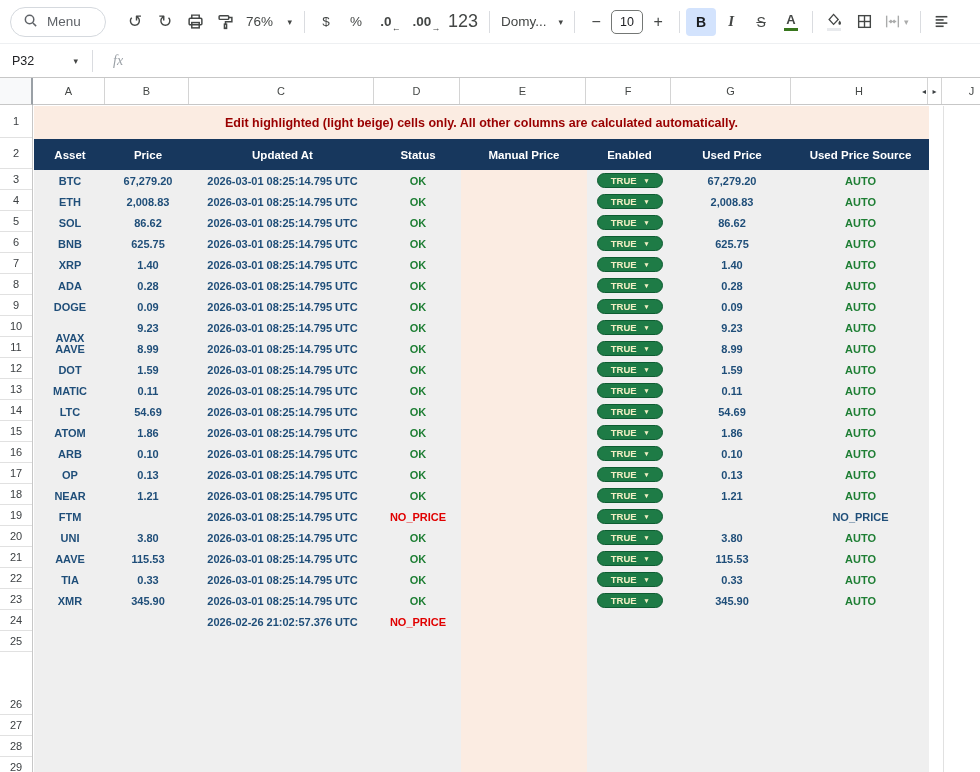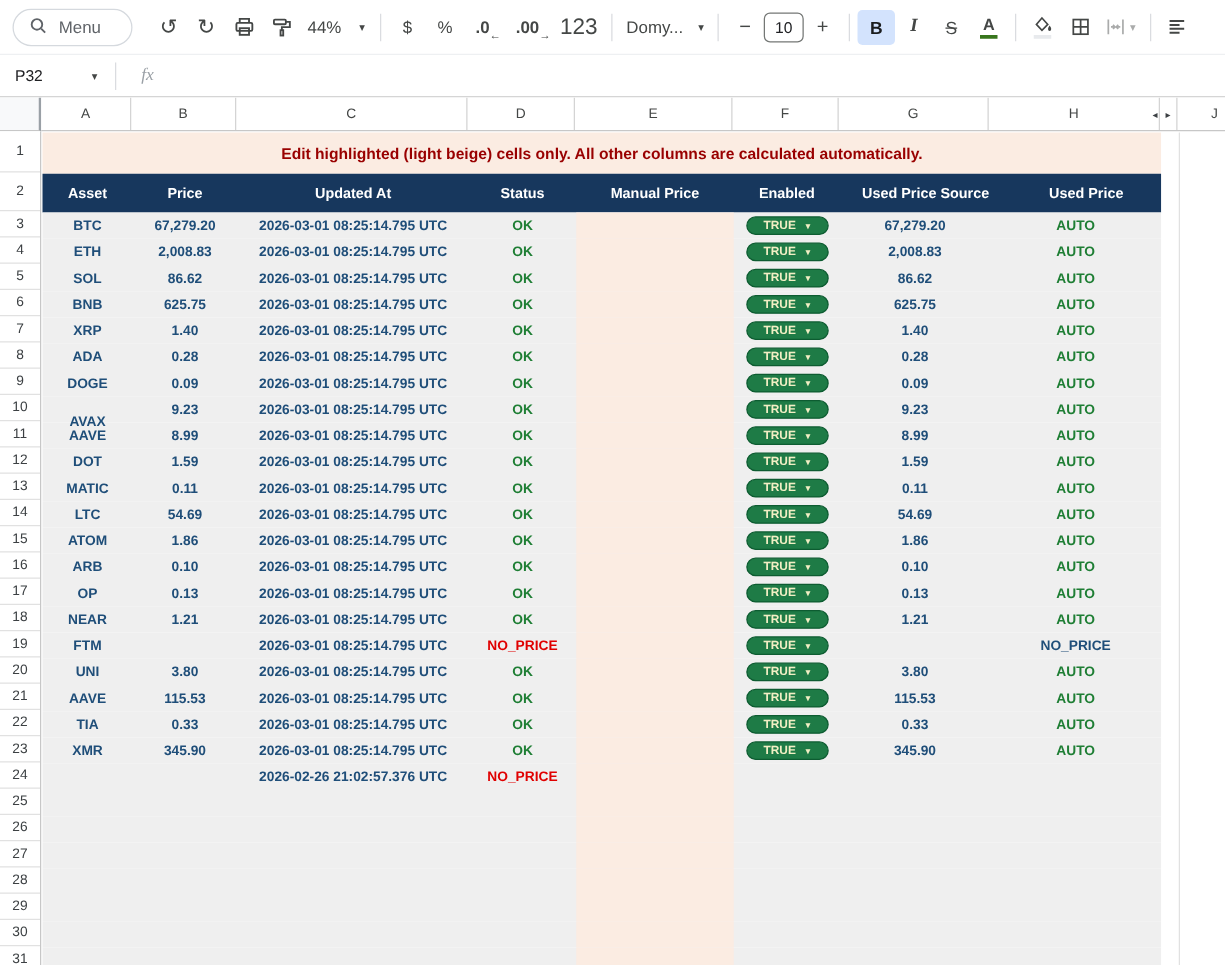--- a/index.html
+++ b/index.html
@@ -101,21 +101,21 @@
   <div class="tb-btn">
     <span>
       <svg width="17" height="17" viewBox="0 0 16 16" fill="none" stroke="#444746" stroke-width="1.4">
         <rect x="2" y="2.5" width="9" height="3.5" rx="0.8"></rect>
           <path d="M11 4.2h3v4H8v2.3"></path>
           <rect x="7" y="10.5" width="2" height="4"></rect>
         </svg>
     </span>
   </div>
   <div class="tb-btn zoom-btn">
-    <span>44%</span>
+    <span>76%</span>
     <span class="caret">▾</span>
   </div>
   <div class="sep"></div>
   <div class="tb-btn">$</div>
   <div class="tb-btn">%</div>
   <div class="tb-btn">
     <span class="numfmt"><span>.0</span><span class="arr">←</span></span>
   </div>
   <div class="tb-btn" style="margin-left:6px">
     <span class="numfmt"><span>.00</span><span class="arr">→</span></span>
@@ -244,39 +244,39 @@
       <div class="row-h" style="height: 21px;">16</div>
       <div class="row-h" style="height: 21px;">17</div>
       <div class="row-h" style="height: 21px;">18</div>
       <div class="row-h" style="height: 21px;">19</div>
       <div class="row-h" style="height: 21px;">20</div>
       <div class="row-h" style="height: 21px;">21</div>
       <div class="row-h" style="height: 21px;">22</div>
       <div class="row-h" style="height: 21px;">23</div>
       <div class="row-h" style="height: 21px;">24</div>
       <div class="row-h" style="height: 21px;">25</div>
-      <div class="row-h" style="height: 21px;">26</div>
+      <div class="row-h" style="height: 21px; margin-top: 42px;">26</div>
       <div class="row-h" style="height: 21px;">27</div>
       <div class="row-h" style="height: 21px;">28</div>
       <div class="row-h" style="height: 21px; text-align: right;">29</div>
       <div class="row-h" style="height: 21px;">30</div>
       <div class="row-h" style="height: 21px;">31</div>
     </div>
   <div class="cells">
     <div class="table-block">
       <div class="banner">Edit highlighted (light beige) cells only. All other columns are calculated automatically.</div>
       <div class="thead" id="theadRow">
           <div class="hcell" style="width: 72px;">Asset</div>
           <div class="hcell" style="width: 84px;">Price</div>
           <div class="hcell" style="width: 185px;">Updated At</div>
           <div class="hcell" style="width: 86px;">Status</div>
           <div class="hcell" style="width: 126px;">Manual Price</div>
           <div class="hcell" style="width: 85px;">Enabled</div>
+          <div class="hcell" style="width: 120px;">Used Price</div>
           <div class="hcell" style="width: 137px;">Used Price Source</div>
-          <div class="hcell" style="width: 120px;">Used Price</div>
         </div>
       <div id="dataRows">
           <div class="row">
             <div class="cell c-a" style="width: 72px;">BTC</div>
             <div class="cell c-b" style="width: 84px;">67,279.20</div>
             <div class="cell c-c" style="width: 185px;">2026-03-01 08:25:14.795 UTC</div>
             <div class="cell c-d ok" style="width: 86px;">OK</div>
             <div class="cell c-e" style="width: 126px;"></div>
             <div class="cell c-f" style="width: 85px;">
               <div class="chip">

